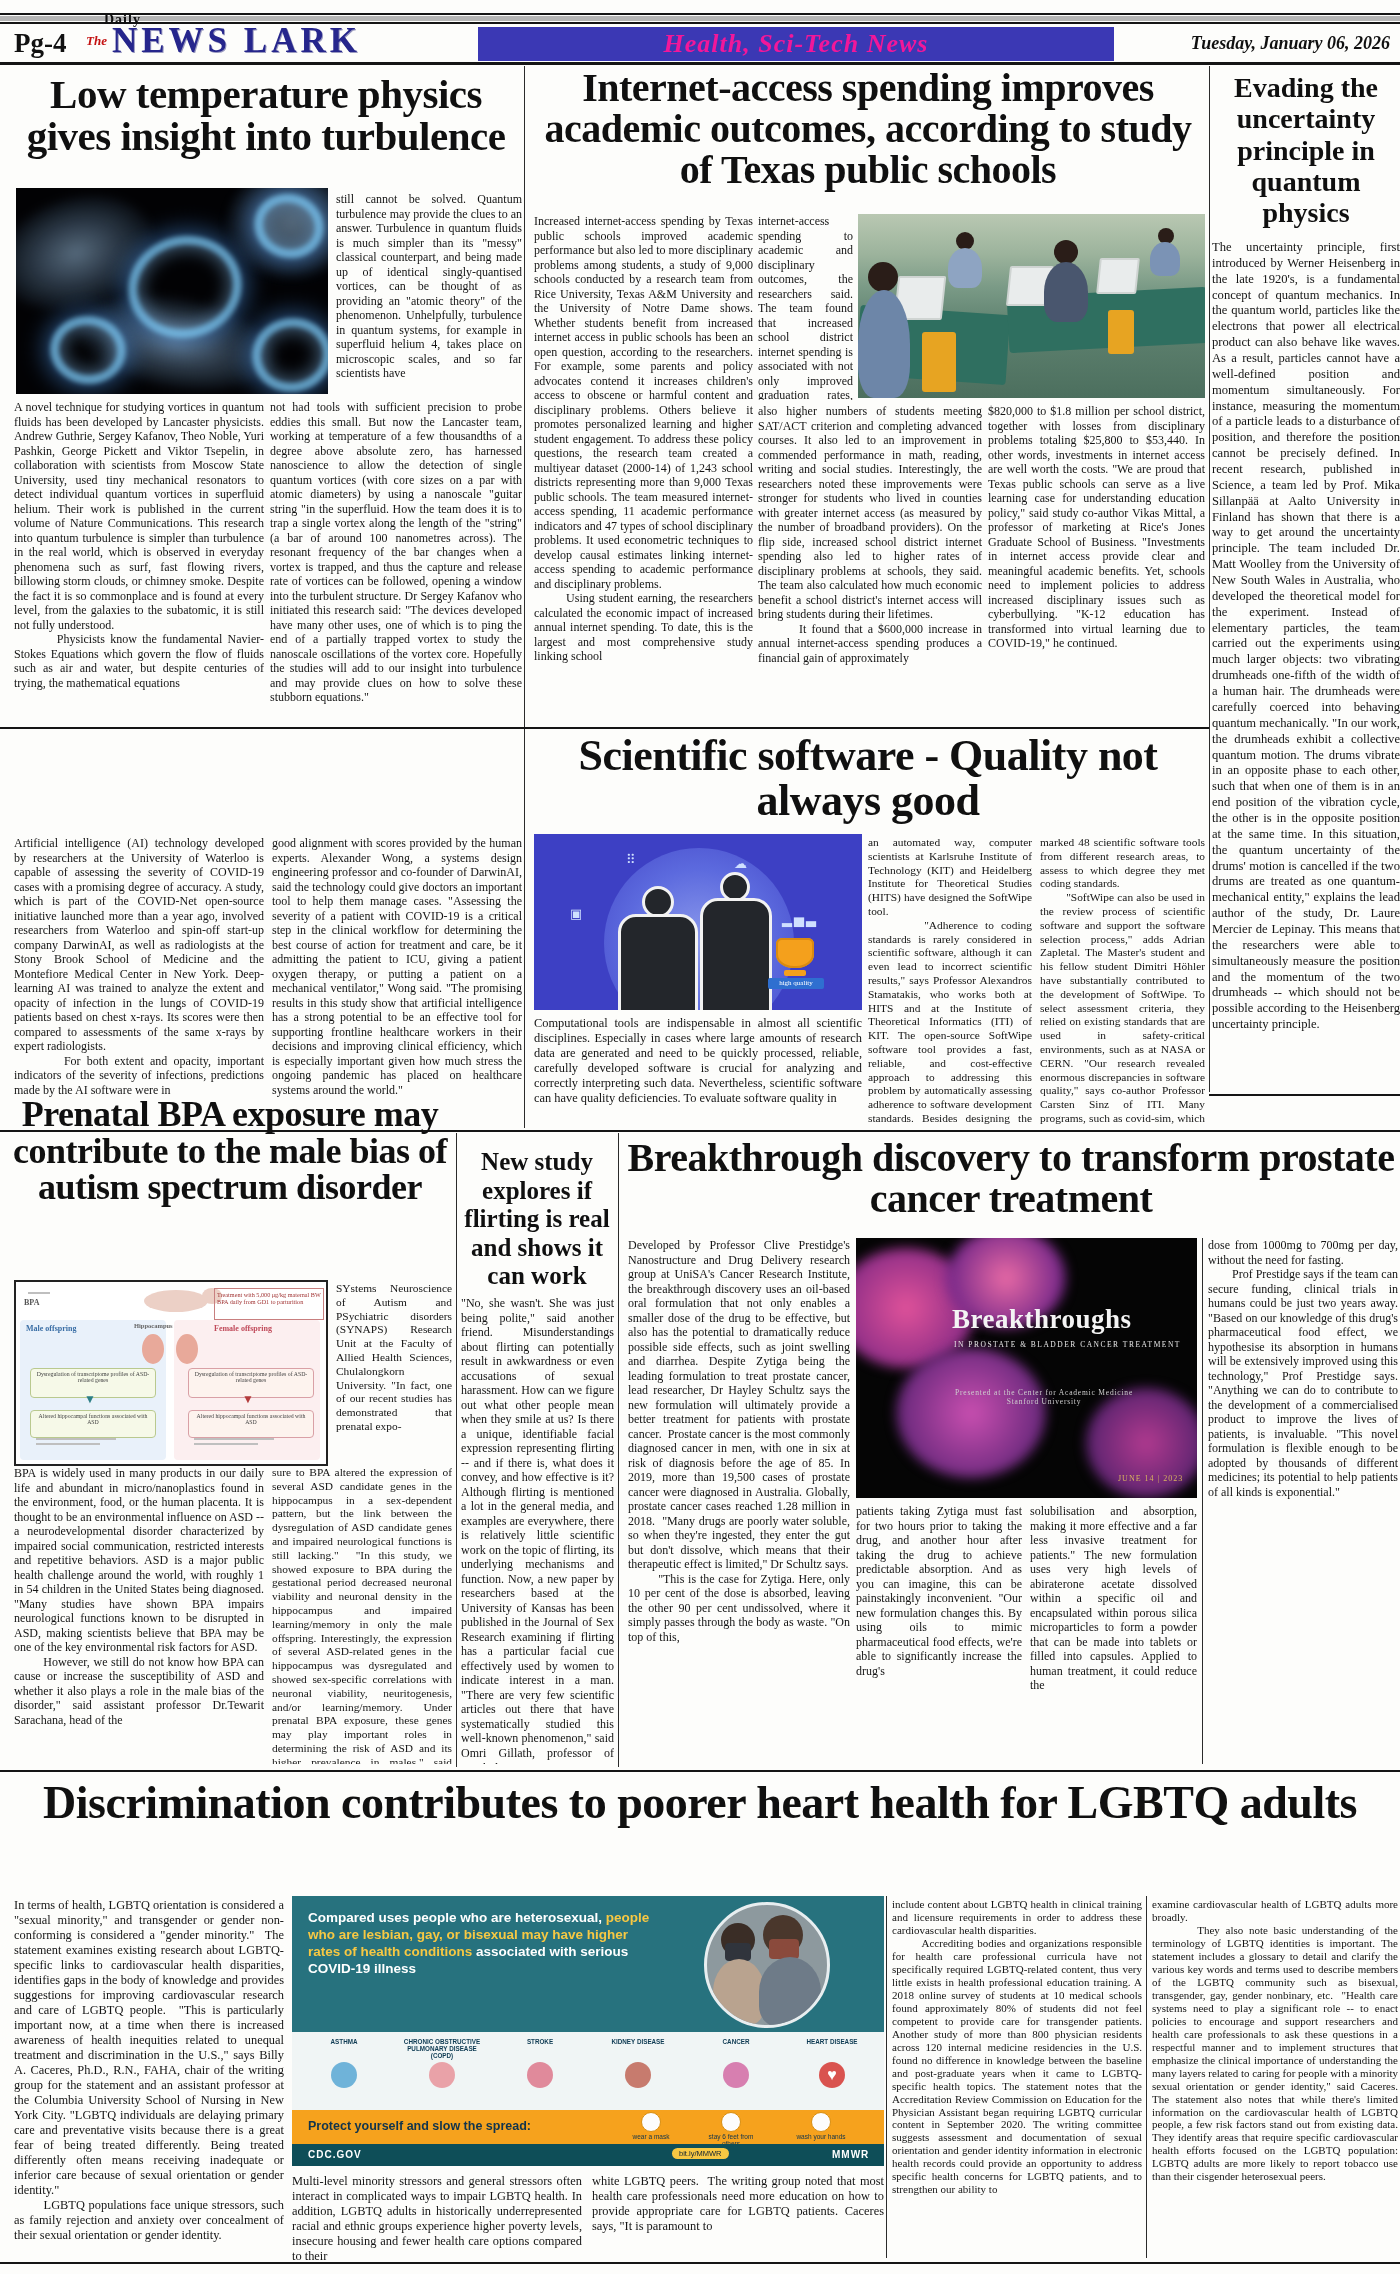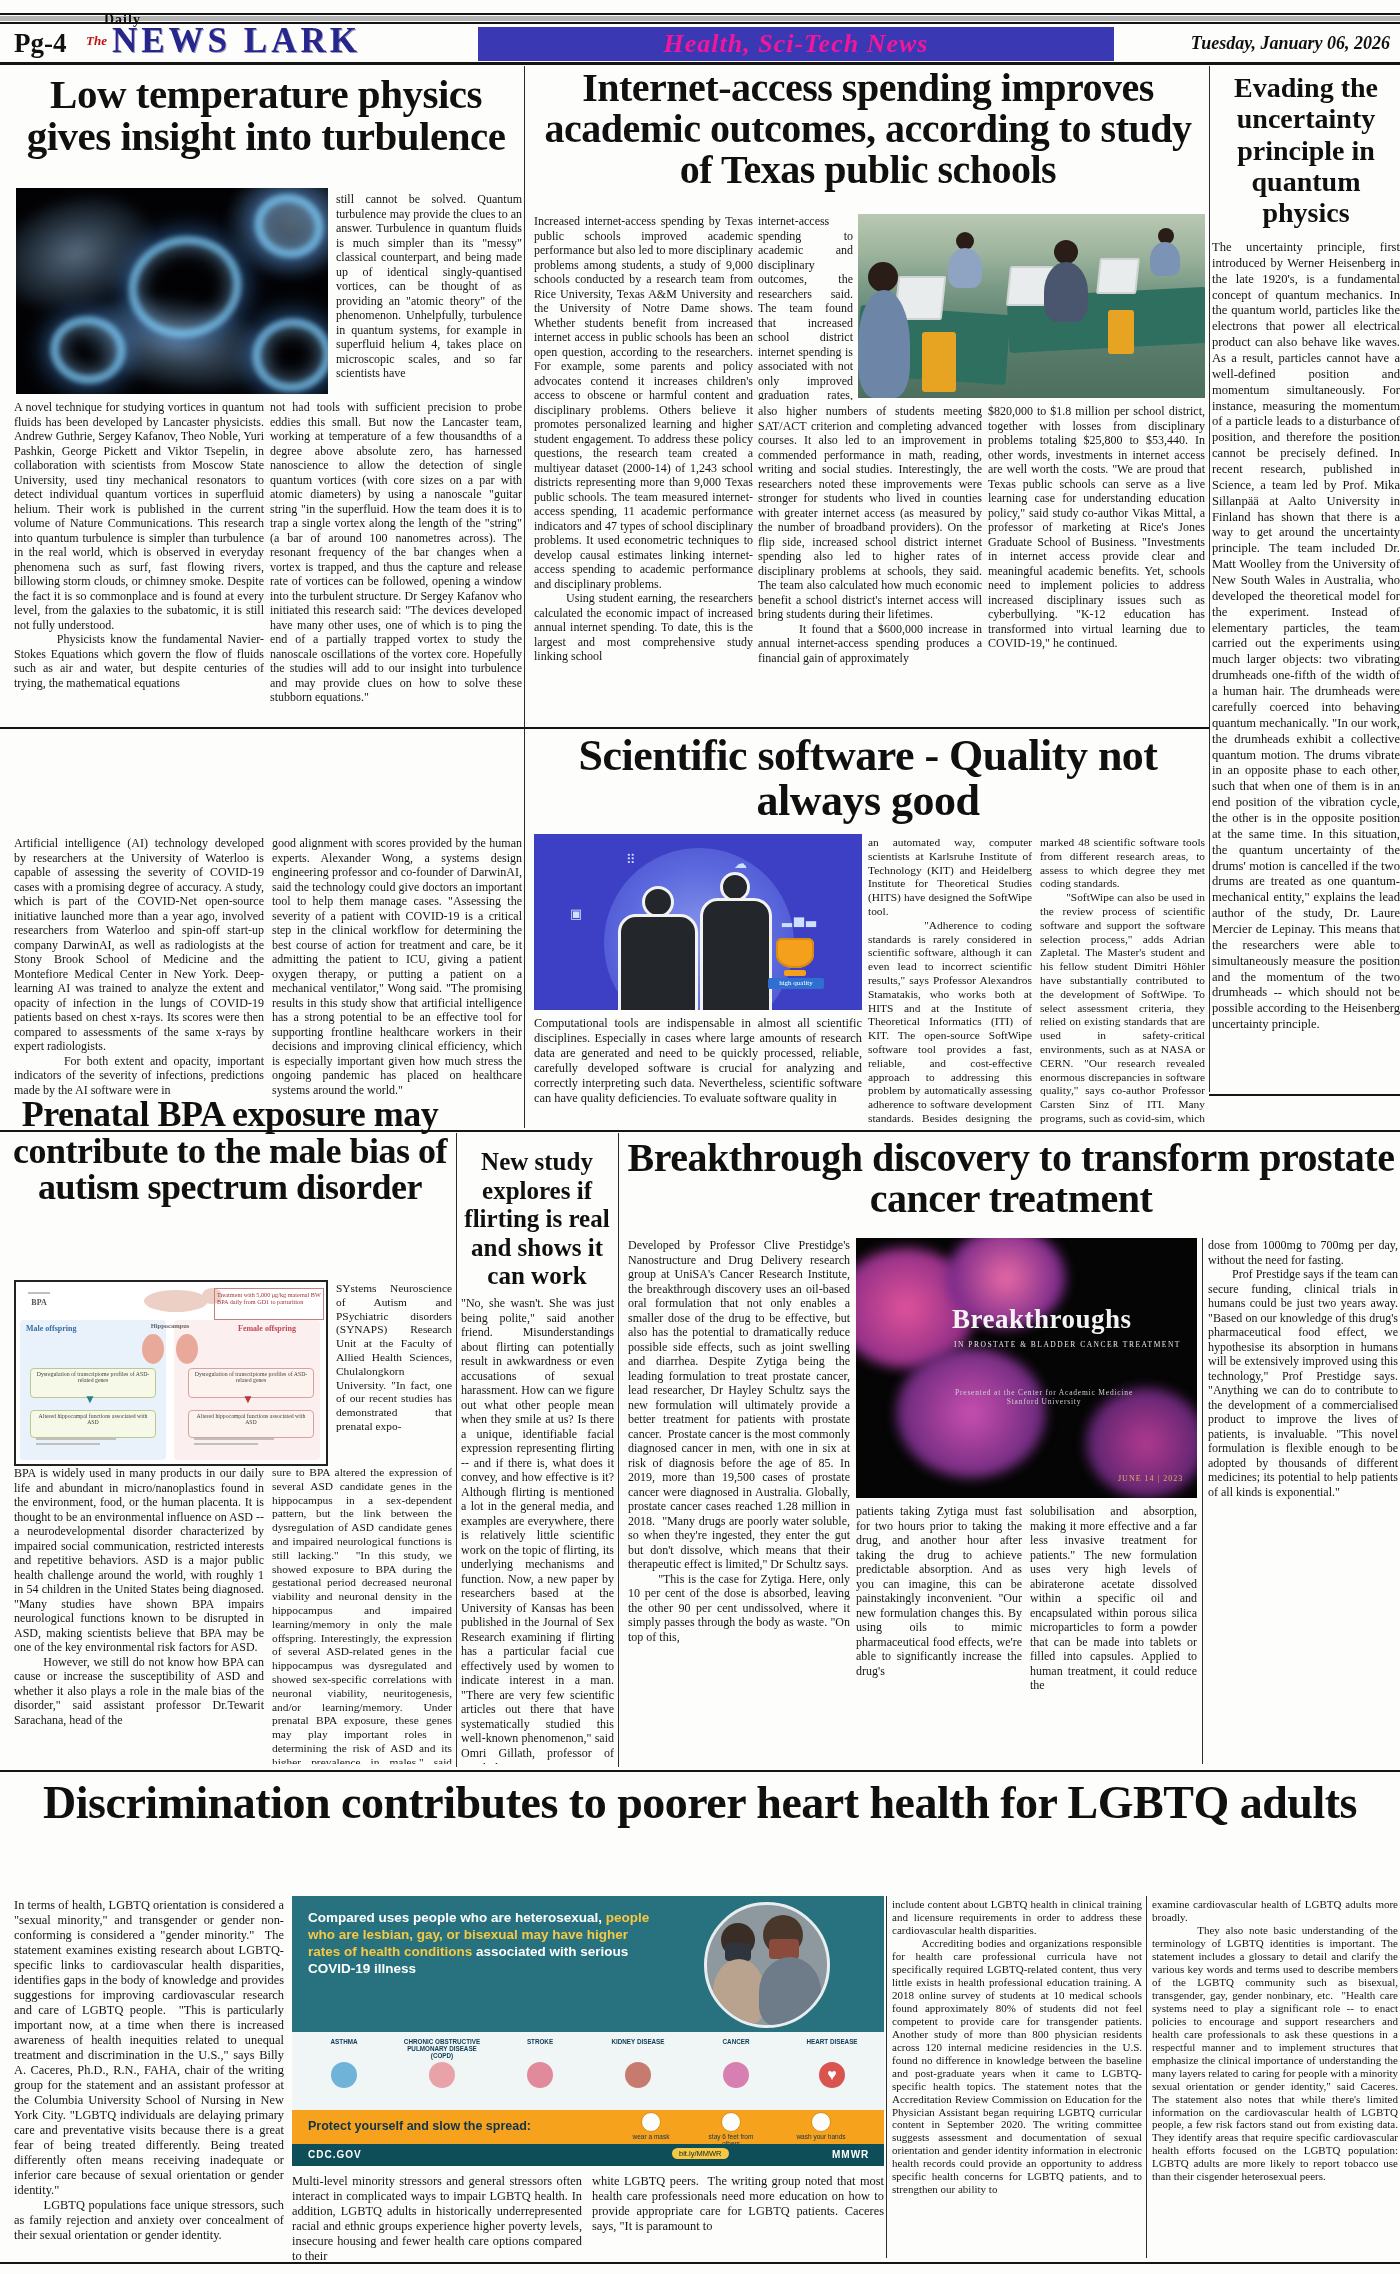--- a/index.html
+++ b/index.html
@@ -43,21 +43,21 @@
   .pro{background:#050505;overflow:hidden;}
   .blob{position:absolute;border-radius:50%;filter:blur(6px);}
   .pro-title{position:absolute;color:#f4f4f4;font-size:27px;font-weight:bold;letter-spacing:.5px;}
   .pro-sub{position:absolute;color:#e8e8e8;font-size:7.5px;letter-spacing:1.5px;}
   .pro-line2{position:absolute;color:#cfcfcf;font-size:7.5px;letter-spacing:.8px;text-align:center;}
   .pro-date{position:absolute;color:#d9b45e;font-size:8px;letter-spacing:1px;}
   
   .bpa{background:#fff;border:2px solid #222;overflow:hidden;}
   .panelM{position:absolute;background:#e9f1fa;border-radius:4px;}
   .panelF{position:absolute;background:#fceff0;border-radius:4px;}
-  .bpa-lab{position:absolute;font-size:8px;font-weight:bold;text-align:center;}
+  .bpa-lab{position:absolute;font-size:8px;font-weight:bold;text-align:left;}
   .bpa-box{position:absolute;border:1px solid #b9c98f;background:#f6f9e8;border-radius:4px;font-size:5.8px;line-height:1.1;text-align:center;color:#444;padding:2px;overflow:hidden;}
   .bpa-boxF{border-color:#d9a0a6;background:#fdf3ee;}
   .bpa-treat{position:absolute;border:1px solid #c87f7f;font-size:6.2px;line-height:1.15;color:#a23535;padding:2px;text-align:left;}
   .arrowT{position:absolute;color:#2d7f86;font-size:12px;font-weight:bold;}
   .arrowR{position:absolute;color:#b43c3c;font-size:12px;font-weight:bold;}
   .rat-body{position:absolute;background:#ecd0c6;border-radius:50%;}
   .faux{position:absolute;background:#bfbfbf;height:2px;}
   
   .cdc{background:#27727e;overflow:hidden;}
   .cdc-head{position:absolute;color:#fff;font-family:"Liberation Sans","DejaVu Sans",sans-serif;font-weight:bold;font-size:13.5px;line-height:1.25;}
@@ -175,21 +175,21 @@
   <div class="hl" style="left:8px;top:1096px;width:444px;font-size:36px">Prenatal BPA exposure may contribute to the male bias of autism spectrum disorder</div>
   <div class="abs bpa" style="left:14px;top:1280px;width:310px;height:182px">
     <div class="rat-body" style="left:128px;top:8px;width:64px;height:22px"></div>
     <div class="rat-body" style="left:186px;top:6px;width:20px;height:16px"></div>
     <div class="bpa-lab" style="left:8px;top:16px;width:30px;color:#555">BPA</div>
     <div class="faux" style="left:12px;top:10px;width:22px"></div>
     <div class="bpa-treat" style="left:198px;top:6px;width:104px;height:26px">Treatment with 5,000 μg/kg maternal BW BPA daily from GD1 to parturition</div>
     <div class="panelM" style="left:4px;top:38px;width:146px;height:140px"></div>
     <div class="panelF" style="left:158px;top:38px;width:146px;height:140px"></div>
     <div class="bpa-lab" style="left:10px;top:42px;width:100px;color:#3a6ea5;text-align:left">Male offspring</div>
-    <div class="bpa-lab" style="left:198px;top:42px;width:106px;color:#c04a5a;text-align:center">Female offspring</div>
+    <div class="bpa-lab" style="left:198px;top:42px;width:106px;color:#c04a5a;text-align:left">Female offspring</div>
     <div class="bpa-lab" style="left:118px;top:40px;width:72px;font-size:6.5px;color:#666">Hippocampus</div>
     <div class="rat-body" style="left:126px;top:52px;width:22px;height:30px;background:#e8a99a"></div>
     <div class="rat-body" style="left:160px;top:52px;width:22px;height:30px;background:#e8a99a"></div>
     <div class="bpa-box" style="left:14px;top:86px;width:120px;height:24px">Dysregulation of transcriptome profiles of ASD-related genes</div>
     <div class="arrowT" style="left:68px;top:110px">▼</div>
     <div class="bpa-box" style="left:14px;top:128px;width:120px;height:22px">Altered hippocampal functions associated with ASD</div>
     <div class="faux" style="left:20px;top:156px;width:80px"></div>
     <div class="faux" style="left:20px;top:161px;width:64px"></div>
     <div class="bpa-box bpa-boxF" style="left:172px;top:86px;width:120px;height:24px">Dysregulation of transcriptome profiles of ASD-related genes</div>
     <div class="arrowR" style="left:226px;top:110px">▼</div>

